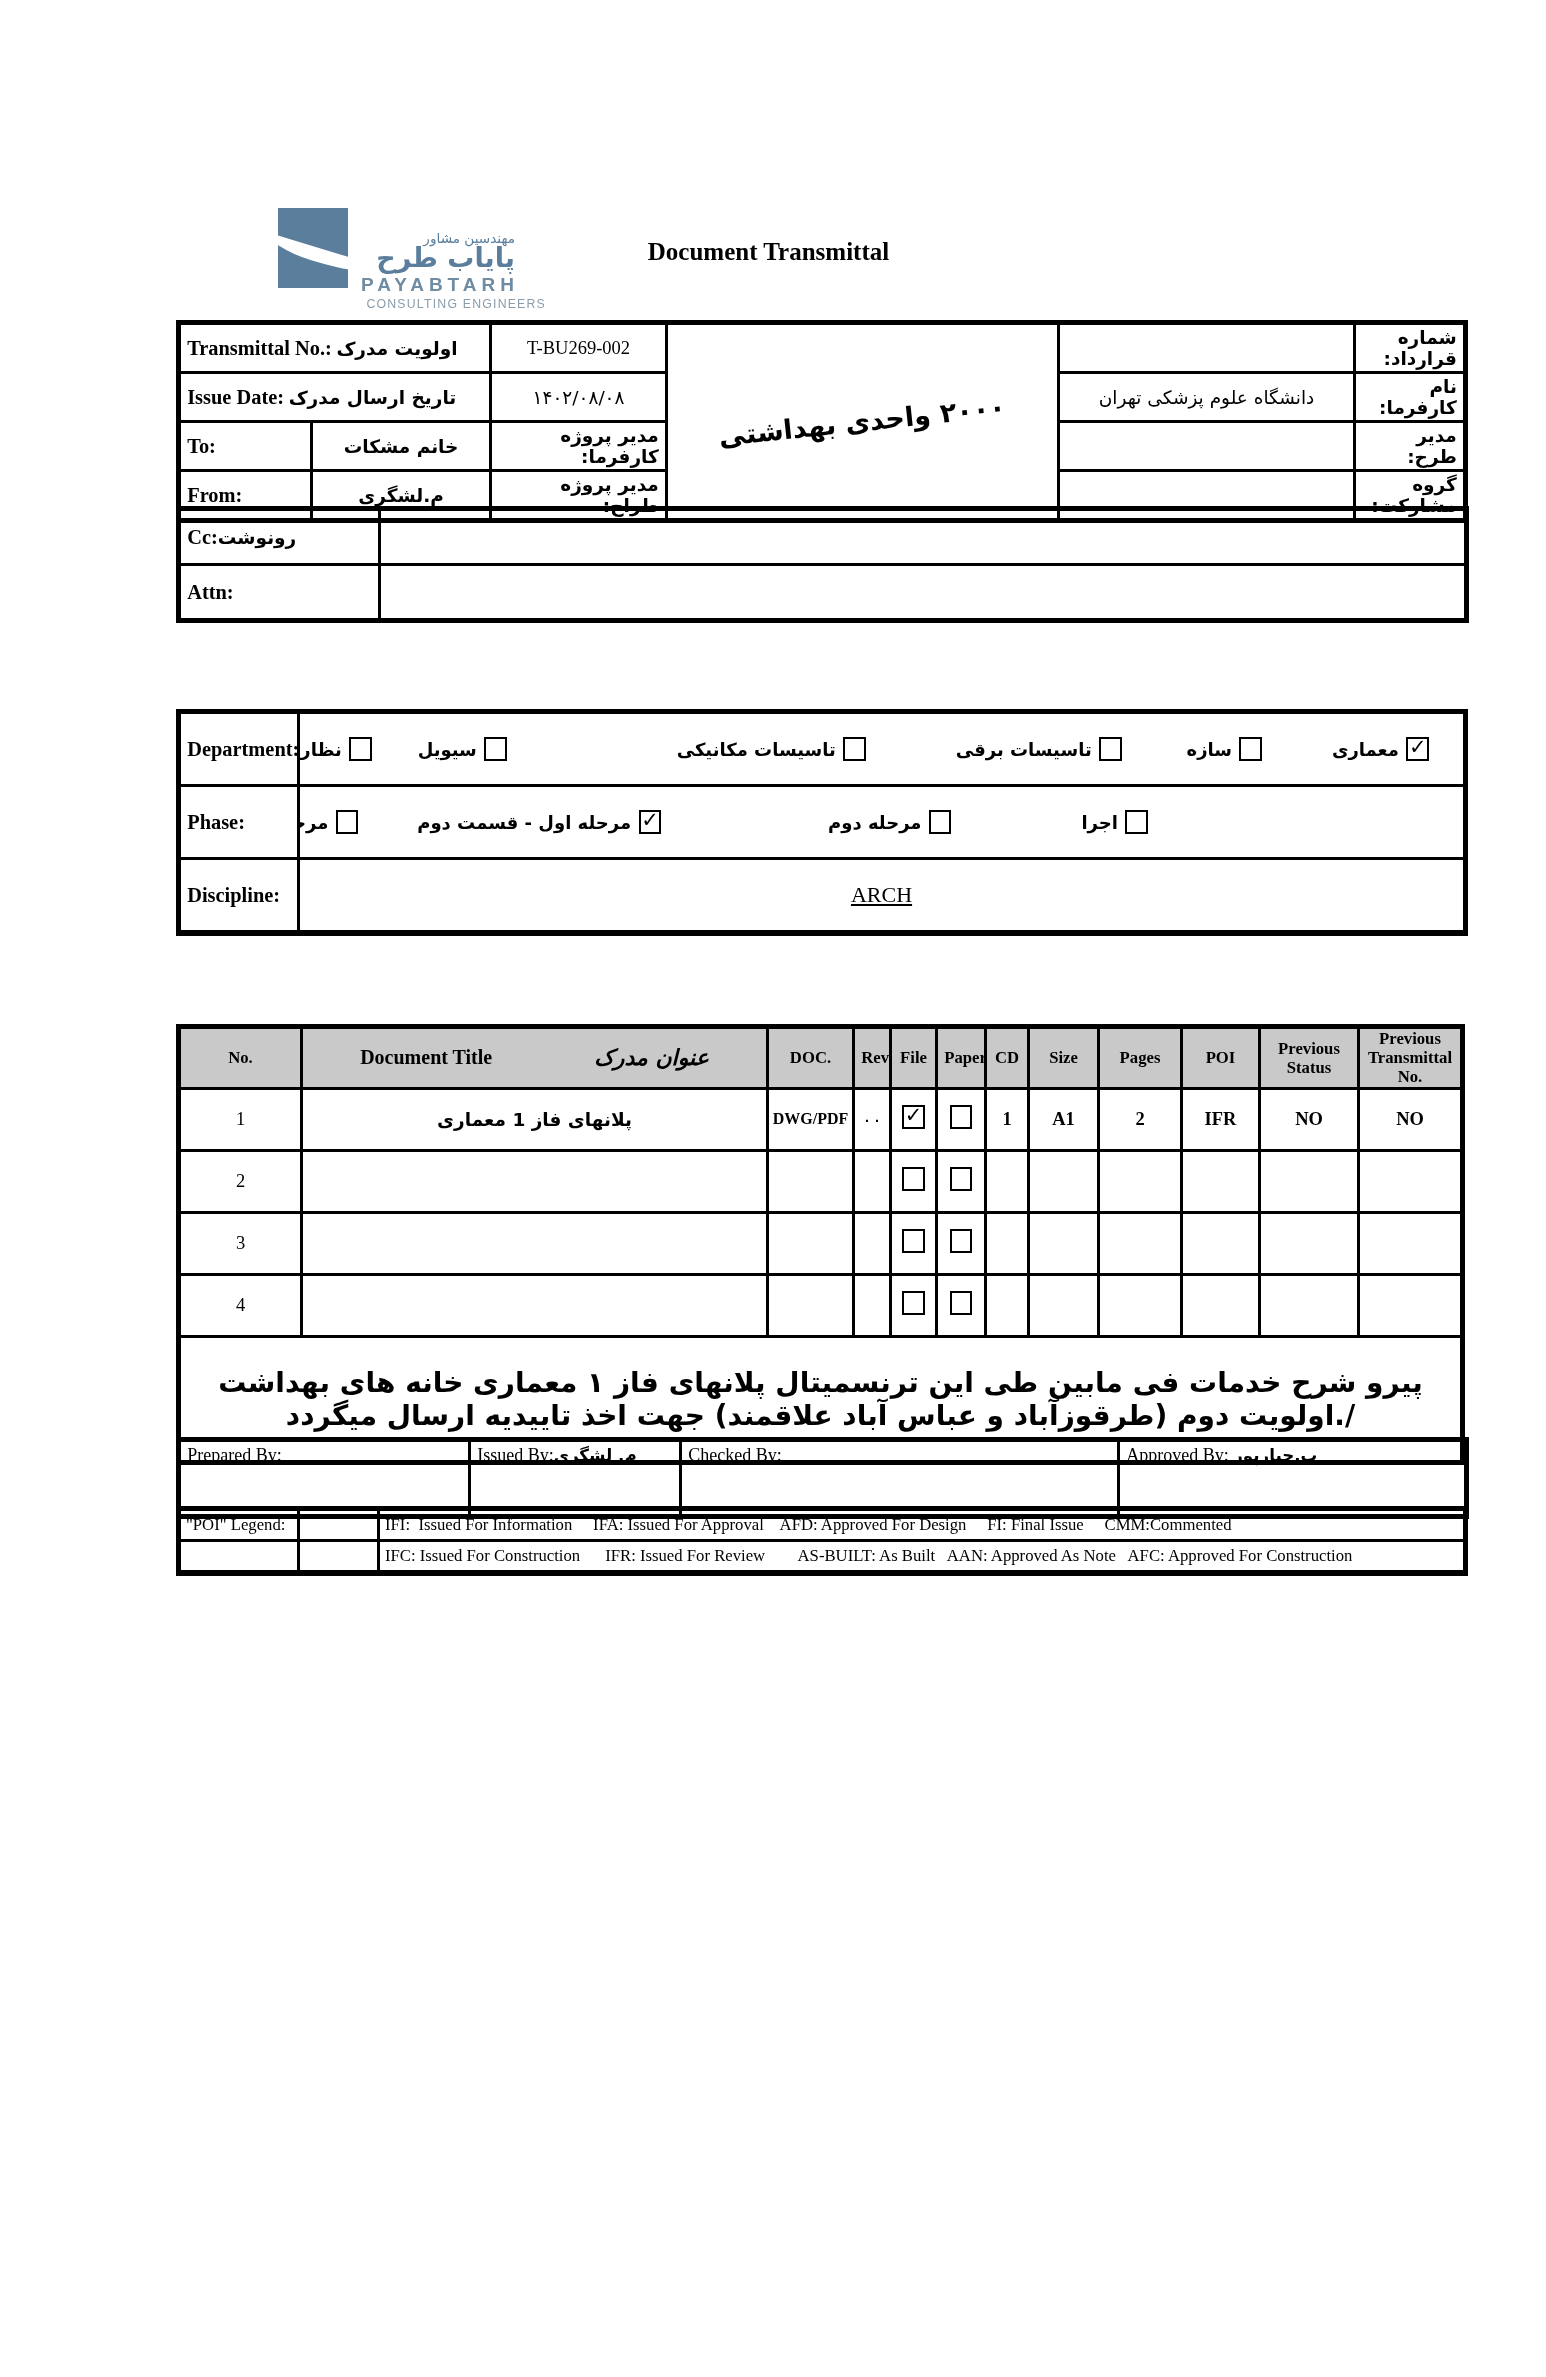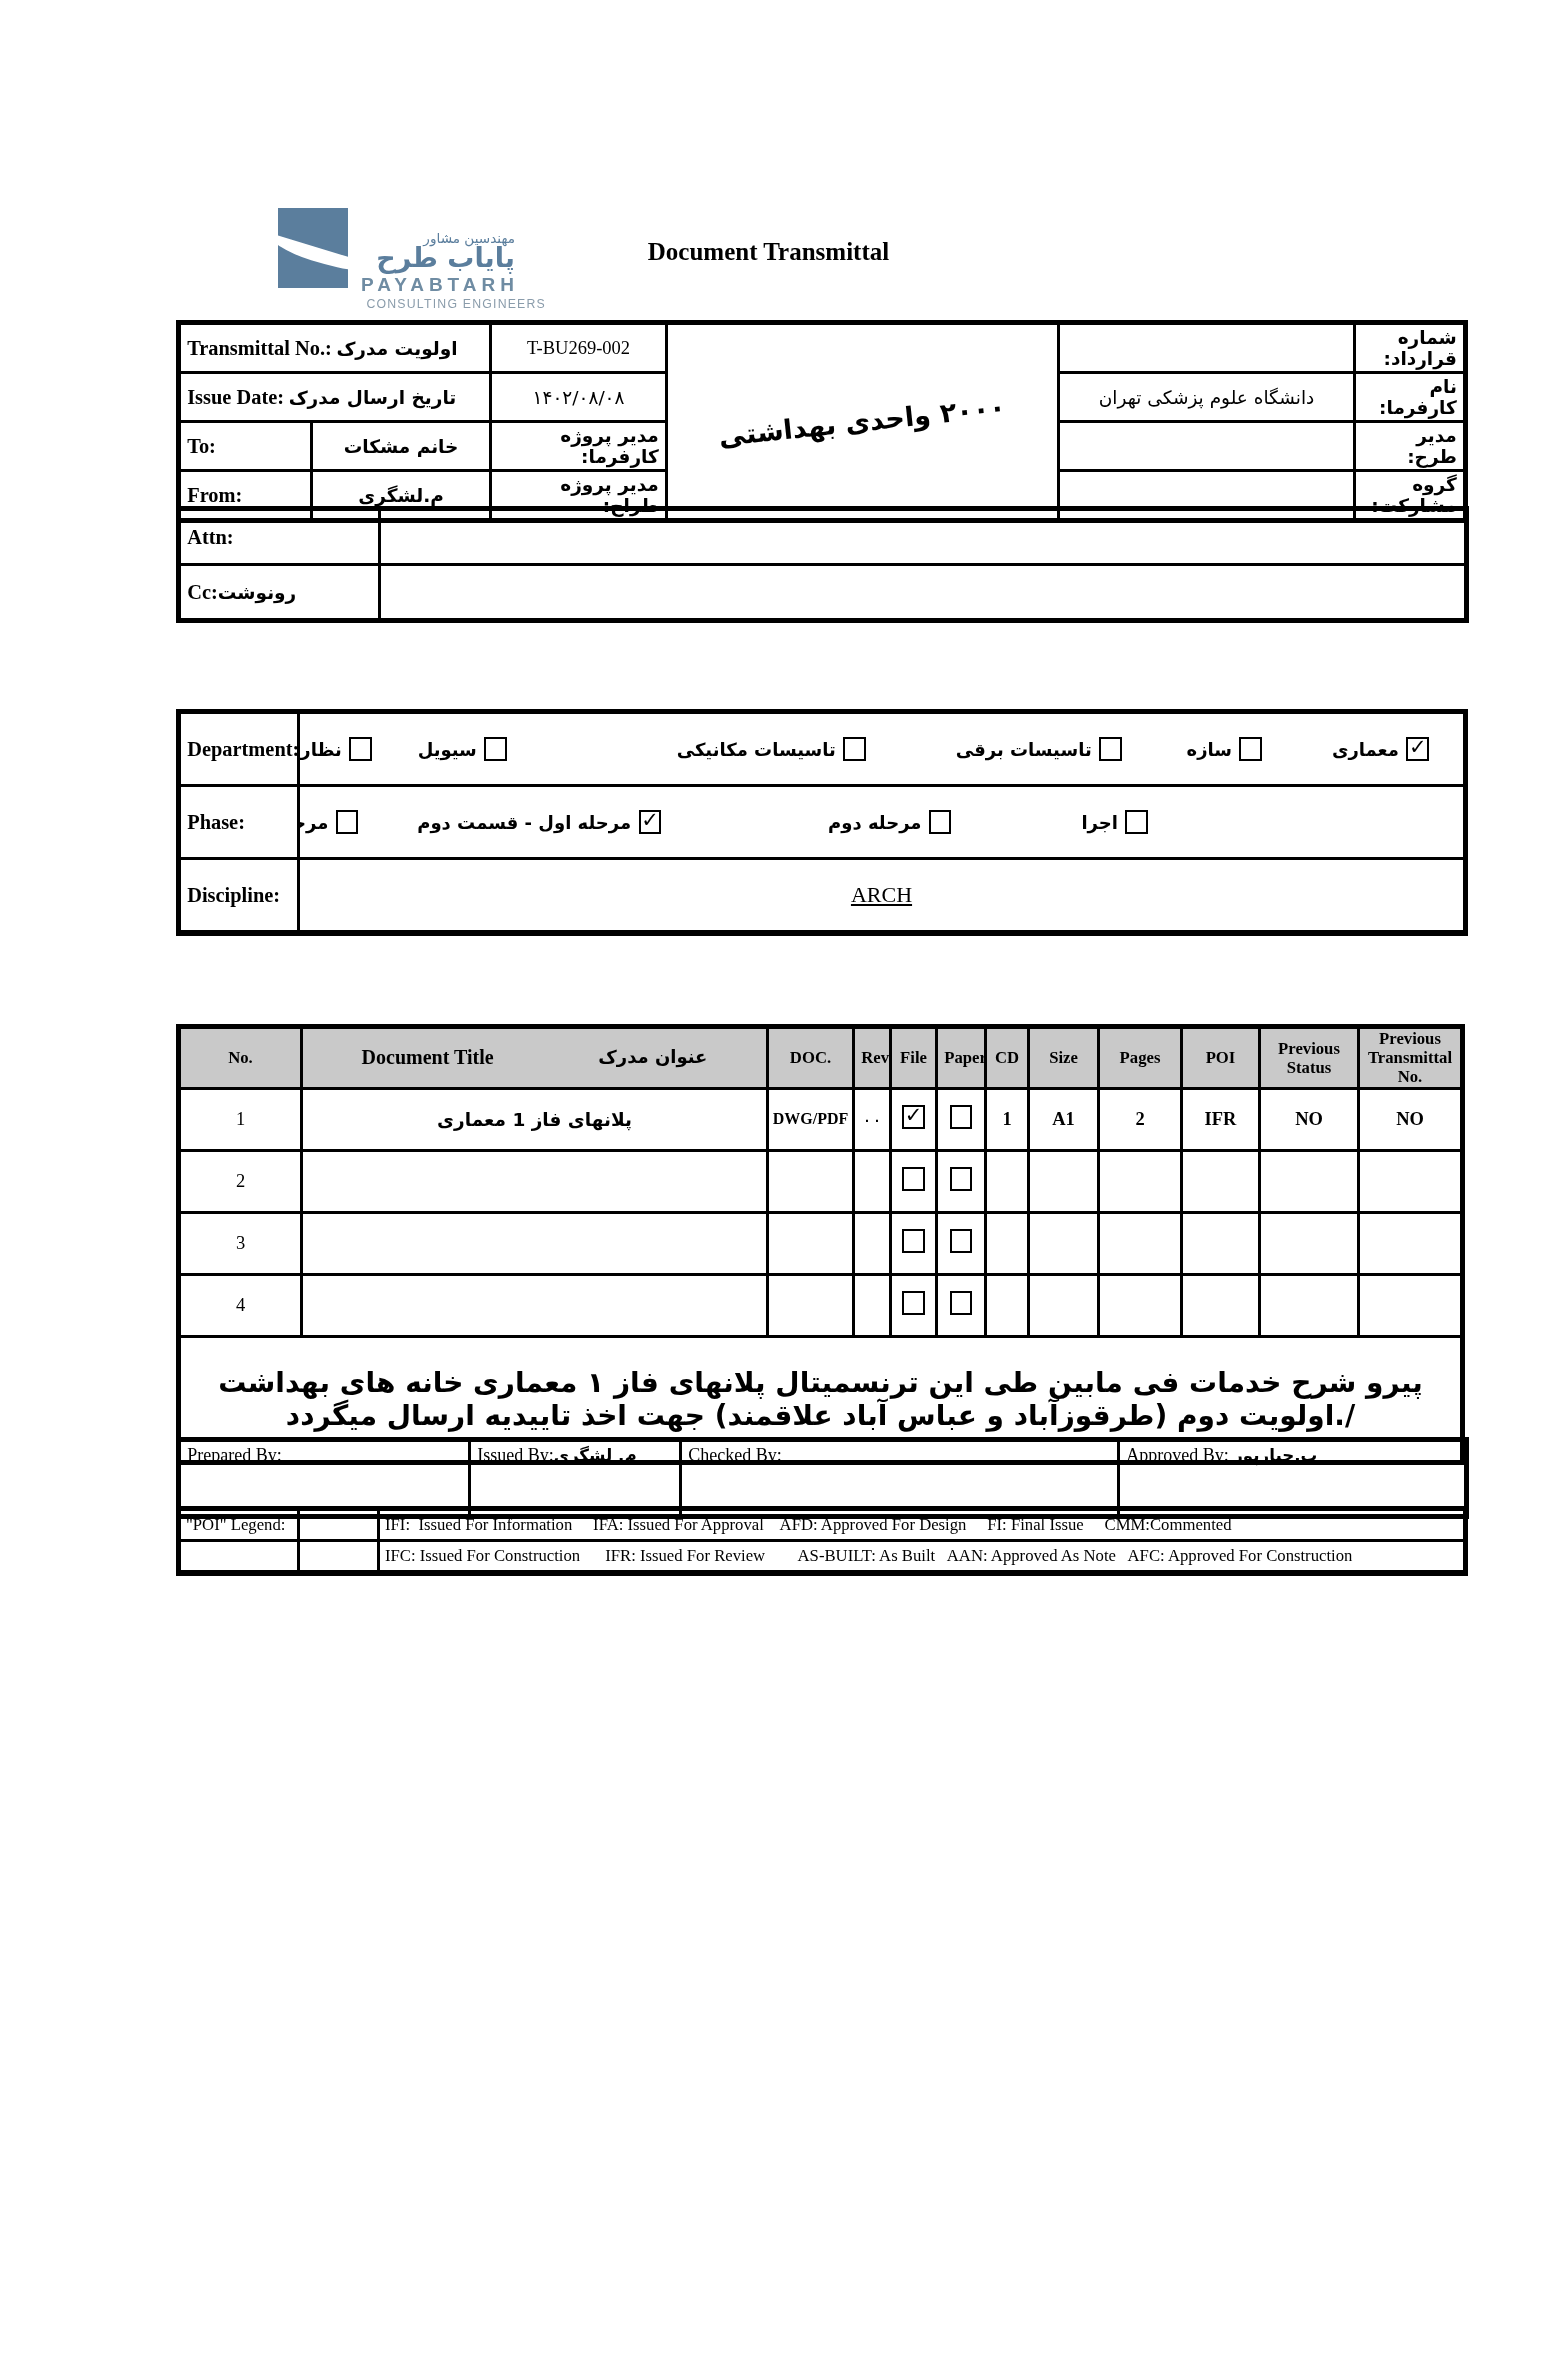--- a/index.html
+++ b/index.html
@@ -58,21 +58,21 @@
   .phase-row .opt:nth-child(2){margin-left:167px;}
   .phase-row .opt:nth-child(3){margin-left:59px;}
   .discipline-val{font-size:22px;text-align:center;text-decoration:underline;}
 
   
   .doc-table{top:1024px;border-bottom:5.6px solid #000;}
   .doc-table td{height:59px;text-align:center;}
   .doc-table tr.hdr td{height:57px;background:#c9c9c9;font-weight:bold;font-size:16.7px;line-height:1.15;}
   .title-hdr{display:flex;justify-content:space-around;align-items:center;}
   .title-hdr .en{font-size:20px;font-weight:bold;}
-  .title-hdr .fa-b{font-size:18px;}
+  .title-hdr .fa-b{font-size:22px;font-style:italic;}
   .doc-table .note-cell{height:122px;text-align:center;}
   .note-text{font-size:28px;font-weight:bold;direction:rtl;font-family:"DejaVu Sans",sans-serif;}
   .row-title{font-size:18.5px;font-weight:bold;}
   .small-hdr{font-size:14px;}
 
   
   .sig-table{top:1437px;border-top:5px solid #000;border-bottom:5px solid #000;}
   .sig-table td{height:69px;vertical-align:top;padding-top:2.5px;font-size:18px;}
   .sig-name{font-size:16.7px;}
 
@@ -146,27 +146,27 @@
   </tbody>
     </table>
 
   <table class="attn-table t-outer">
     <colgroup>
         <col style="width:201px">
         <col style="width:1087px">
       </colgroup>
     <tbody>
         <tr>
-      <td class="en-label">Attn:</td>
-      <td></td>
-    </tr>
-    <tr>
       <td>
         <span class="en-label">Cc:</span><span class="fa-b">رونوشت</span>
       </td>
+      <td></td>
+    </tr>
+    <tr>
+      <td class="en-label">Attn:</td>
       <td></td>
     </tr>
   </tbody>
     </table>
 
   <table class="class-table t-outer">
     <colgroup>
         <col style="width:120px">
         <col style="width:1167px">
       </colgroup>

